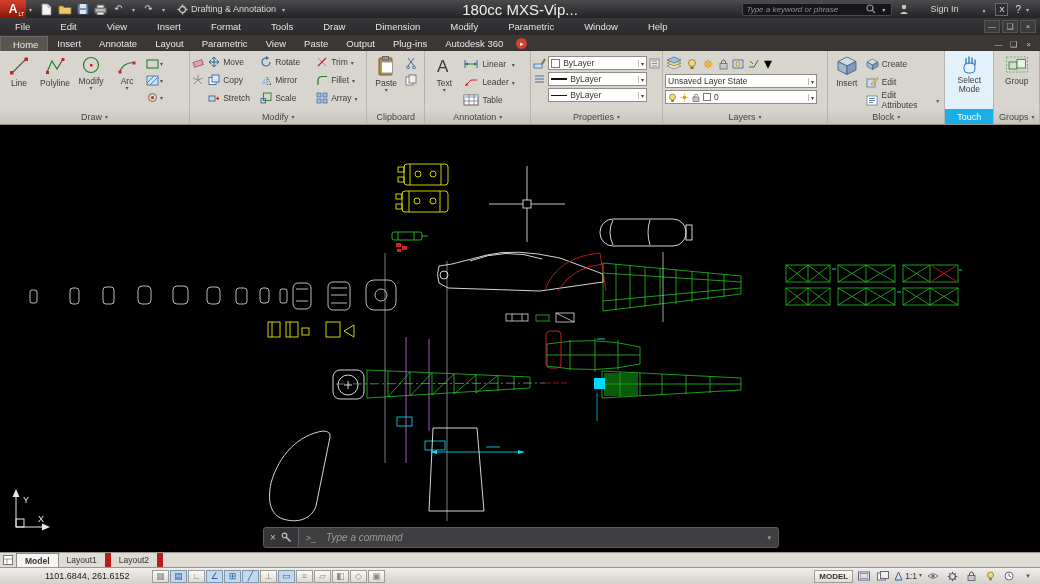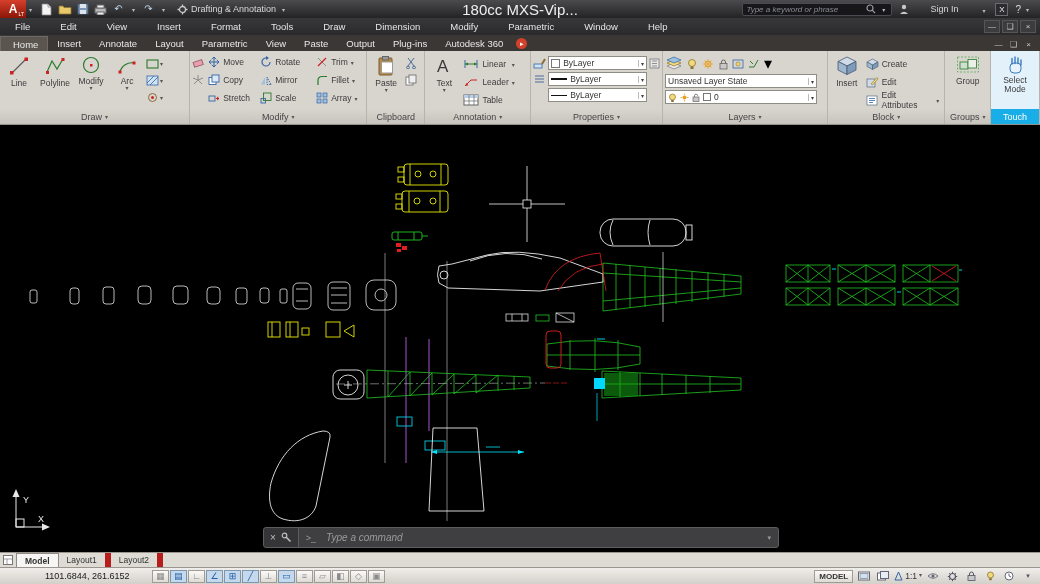--- a/index.html
+++ b/index.html
@@ -585,49 +585,49 @@
               <span class="flyout">▾</span>
             </div>
         </div>
       </div>
       <div class="ptitle">
           <span>Block</span>
           <span class="pt-arrow">▾</span>
         </div>
     </div>
 
+    <div class="panel p-touch">
+      <div class="pbody" style="justify-content:center">
+        <div class="bigtool" style="width:44px">
+          <svg width="20" height="20">
+              <rect x="5" y="8" width="11" height="10" rx="4" fill="#e8f2fa" stroke="#3a7abf" stroke-width="1"></rect>
+              <path d="M7,9 V3.5 M10,8.5 V2 M13,8.5 V3 M16,10 V5" stroke="#3a7abf" stroke-width="1.4" fill="none" stroke-linecap="round"></path>
+            </svg>
+          <span class="blbl" style="white-space:normal;text-align:center;line-height:9px">Select Mode</span>
+        </div>
+      </div>
+      <div class="ptitle">
+          <span>Touch</span>
+        </div>
+    </div>
+
     <div class="panel p-groups">
       <div class="pbody" style="justify-content:center">
         <div class="bigtool">
           <svg width="24" height="20">
               <rect x="1.5" y="2" width="21" height="15" fill="none" stroke="#55aa55" stroke-width="0.8" stroke-dasharray="2 1.5"></rect>
               <rect x="4" y="7" width="8" height="7" fill="#cfe0cf" stroke="#2a7a2a" stroke-width="0.8"></rect>
               <rect x="12" y="4.5" width="8.5" height="8.5" fill="#e8f0e8" stroke="#2a7a2a" stroke-width="0.8"></rect>
             </svg>
           <span class="blbl">Group</span>
         </div>
       </div>
       <div class="ptitle">
           <span>Groups</span>
           <span class="pt-arrow">▾</span>
-        </div>
-    </div>
-
-    <div class="panel p-touch">
-      <div class="pbody" style="justify-content:center">
-        <div class="bigtool" style="width:44px">
-          <svg width="20" height="20">
-              <rect x="5" y="8" width="11" height="10" rx="4" fill="#e8f2fa" stroke="#3a7abf" stroke-width="1"></rect>
-              <path d="M7,9 V3.5 M10,8.5 V2 M13,8.5 V3 M16,10 V5" stroke="#3a7abf" stroke-width="1.4" fill="none" stroke-linecap="round"></path>
-            </svg>
-          <span class="blbl" style="white-space:normal;text-align:center;line-height:9px">Select Mode</span>
-        </div>
-      </div>
-      <div class="ptitle">
-          <span>Touch</span>
         </div>
     </div>
 
   </div>
 
   <div class="canvas">
     <svg width="1040" height="427" viewBox="0 0 1040 427">
 
       <g stroke="#cfcfcf" stroke-width="0.6">
         <line x1="385" y1="128" x2="385" y2="338"></line>

